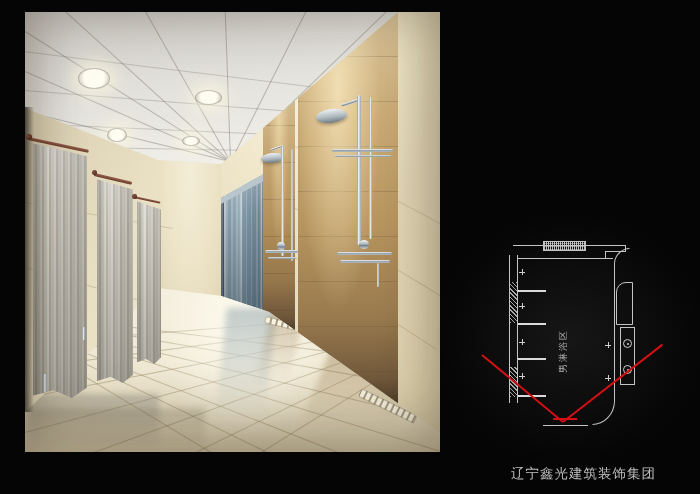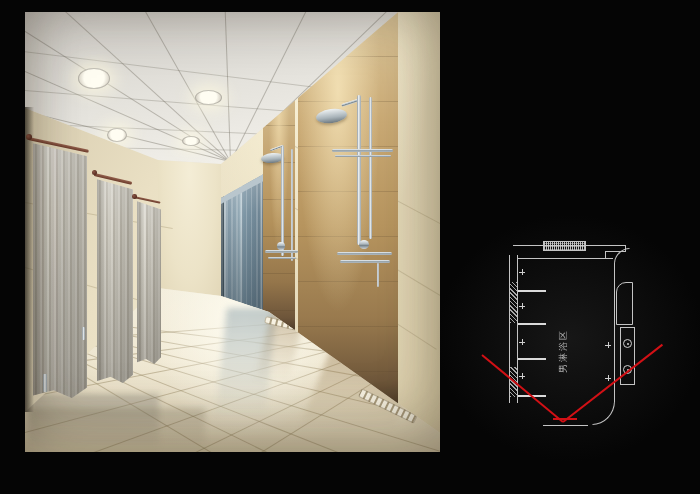--- a/index.html
+++ b/index.html
@@ -262,14 +262,15 @@
     <div class="pln" style="left:73px;top:187px;width:45px;height:1px;"></div>
     <div style="left:122px;top:163px;width:23px;height:24px;border:1px solid transparent;border-right-color:#c4c4c4;border-bottom-color:#c4c4c4;border-bottom-right-radius:100% 100%;"></div>
 
     <div class="red" style="left:12px;top:116px;width:105px;height:2px;transform:rotate(39.6deg);"></div>
     <div class="red" style="left:93px;top:183px;width:126px;height:2px;transform:rotate(-37.9deg);"></div>
     <div class="red" style="left:83px;top:180px;width:24px;height:2px;"></div>
 
     <div class="pl-label">男淋浴区</div>
   </div>
 
+  <div id="footer-company">辽宁鑫光建筑装饰集团</div>
 
 </div>
 
 </body></html>

